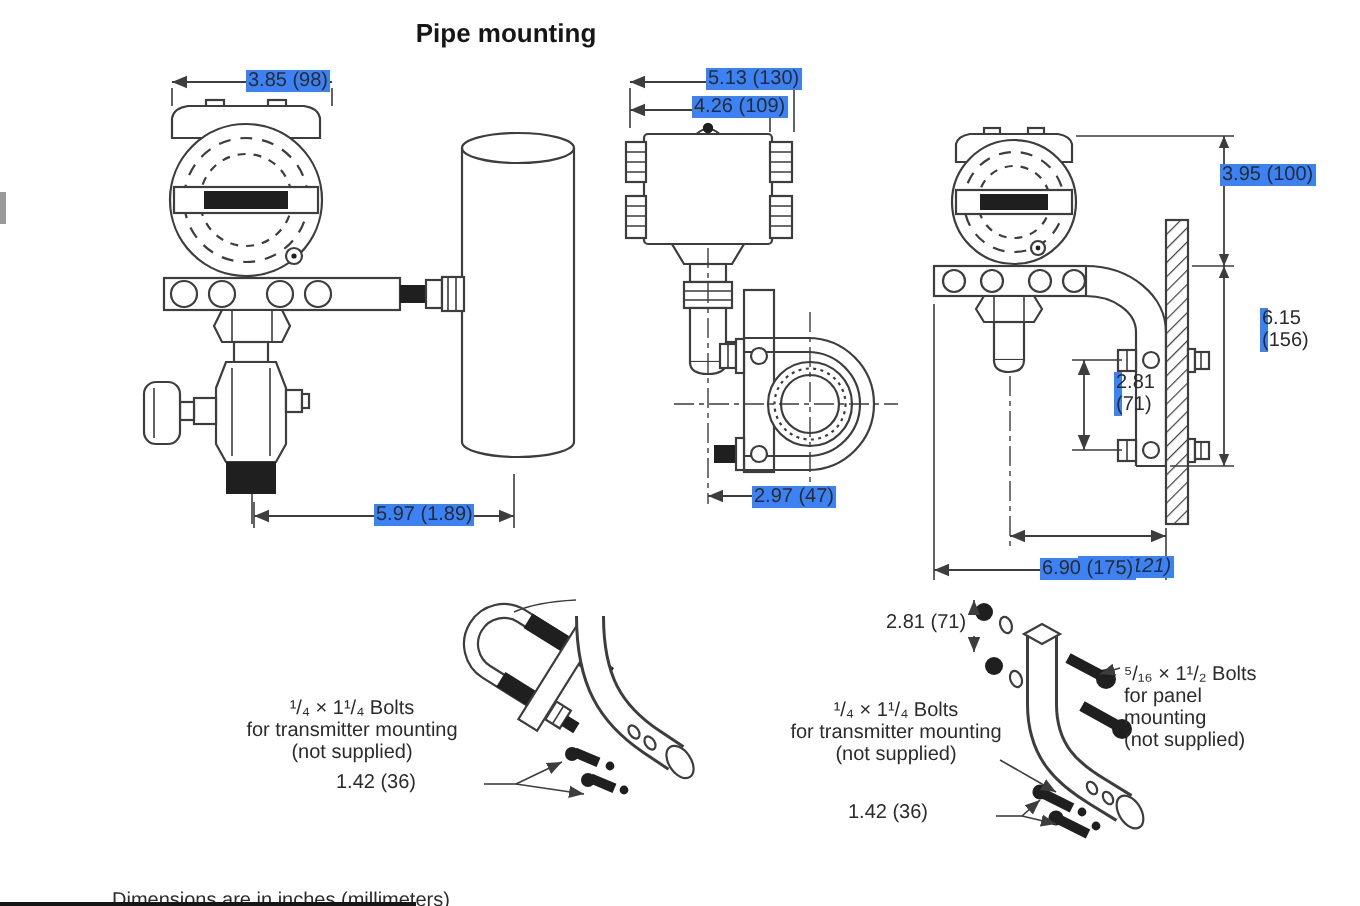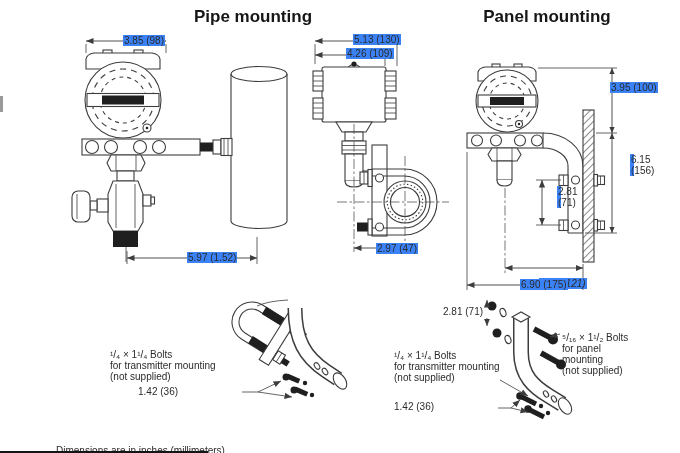--- a/index.html
+++ b/index.html
@@ -1,25 +1,25 @@
 <!DOCTYPE html>
 <html><head>
 <meta charset="utf-8">
 <style>
   html,body{margin:0;padding:0;background:#fff;}
   #page{position:relative;width:680px;height:453px;background:#fff;overflow:hidden;
         font-family:"Liberation Sans",sans-serif;}
   #art{position:absolute;left:0;top:0;}
   .label{position:absolute;font-size:10px;line-height:11px;color:#2b2b2b;white-space:nowrap;}
   .center{text-align:center;}
-  .right{text-align:left;}
+  .right{text-align:center;}
   .dimbg span, .dimbg{background:#3b82f6;margin-left:36px;}
   .dimbg{padding:0 1px;}
   .stack span{display:block;}
-  .title{position:absolute;font-size:17px;line-height:17px;font-weight:bold;color:#161616;text-align:center;}
+  .title{position:absolute;font-size:13px;line-height:17px;font-weight:bold;color:#161616;text-align:center;}
   .pageline{position:absolute;background:#151515;}
   .artifact{position:absolute;background:#9a9a9a;}
   
   .s{stroke:#3d3d3d;stroke-width:1.1;fill:none;}
   .sf{stroke:#3d3d3d;stroke-width:1.1;fill:#fff;}
   .thin{stroke:#3d3d3d;stroke-width:0.8;fill:none;}
   .d{fill:#1f1f1f;stroke:none;}
   .dimln{stroke:#3d3d3d;stroke-width:0.9;fill:none;}
   .cl{stroke:#3d3d3d;stroke-width:0.7;fill:none;stroke-dasharray:10 2.5 2.5 2.5;}
 </style>
@@ -258,26 +258,25 @@
     <path class="thin" d="M487,318 V326" marker-end="url(#arw)"></path>
     <path class="thin" d="M560,334 L550,337" marker-end="url(#arw)"></path>
     <path class="thin" d="M500,380 L528,396" marker-end="url(#arw)"></path>
     <path class="thin" d="M498,408 H511"></path>
     <path class="thin" d="M511,408 L520,400" marker-end="url(#arw)"></path>
     <path class="thin" d="M511,408 L528,412" marker-end="url(#arw)"></path>
   </g>
 </svg>
 
 <div class="title" style="left:188px;top:8px;width:130px;">Pipe mounting</div>
-<div class="title" style="left:482px;top:8px;width:130px;">Panel mounting</div>
 
 <div class="label center" style="left:86px;top:35px;width:80px;"><span class="dimbg">3.85 (98)</span></div>
 <div class="label center" style="left:317px;top:34px;width:80px;"><span class="dimbg">5.13 (130)</span></div>
 <div class="label center" style="left:310px;top:48px;width:80px;"><span class="dimbg">4.26 (109)</span></div>
-<div class="label center" style="left:151px;top:252px;width:82px;"><span class="dimbg">5.97 (1.52)</span></div>
+<div class="label center" style="left:151px;top:252px;width:82px;"><span class="dimbg">5.97 (1.89)</span></div>
 <div class="label center" style="left:338px;top:243px;width:82px;"><span class="dimbg">2.97 (47)</span></div>
 
 <div class="label center" style="left:574px;top:82px;width:80px;"><span class="dimbg">3.95 (100)</span></div>
 <div class="label center stack" style="left:594px;top:154px;width:40px;">
   <span class="dimbg">6.15</span>
   <span class="dimbg">(156)</span>
 </div>
 <div class="label center stack" style="left:521px;top:186px;width:40px;">
   <span class="dimbg">2.81</span>
   <span class="dimbg">(71)</span>

